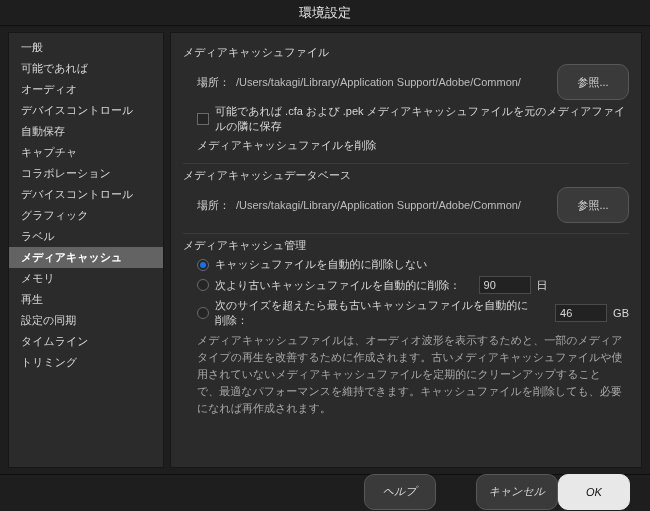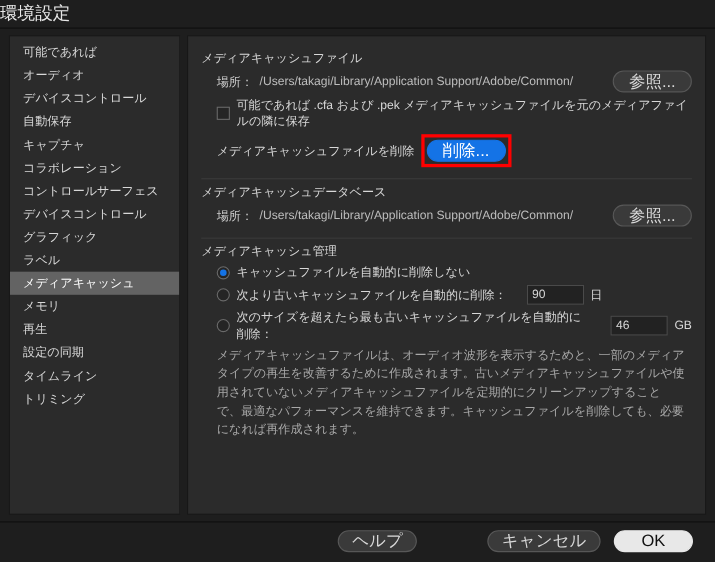--- a/index.html
+++ b/index.html
@@ -4,51 +4,51 @@
 <style>
   * { margin: 0; padding: 0; box-sizing: border-box; }
   body {
     width: 650px; height: 511px;
     background: #1e1e1e;
     font-family: "Hiragino Kaku Gothic ProN", Meiryo, sans-serif;
     font-size: 11px; color: #cfcfcf;
     overflow: hidden;
   }
   .titlebar {
-    height: 26px; background: #1e1e1e; 
-    line-height: 26px; font-size: 16px; color: #e8e8e8;
+    height: 26px; background: #1e1e1e; text-align: center;
+    line-height: 26px; font-size: 13px; color: #e8e8e8;
     border-bottom: 1px solid #0e0e0e;
   }
   .window {
     display: flex; height: 448px; padding: 6px 8px;
   }
   .sidebar {
     width: 156px; background: #2b2b2b; border: 1px solid #171717;
     overflow: hidden; margin-right: 6px; padding: 4px 0;
   }
   .sidebar-item {
     padding: 3px 12px; font-size: 11px; color: #d8d8d8;
     cursor: default;
   }
-  .sidebar-item.selected { background: #636363; color: #fff; }
+  .sidebar-item.selected { background: #636363; color: #fff; font-weight: bold; }
   .main {
     flex: 1; background: #2b2b2b; border: 1px solid #171717;
     padding: 8px 12px; overflow: hidden;
   }
   .section { border-top: 1px solid #3b3b3b; margin-top: 10px; padding-top: 4px; }
   .section:first-child { margin-top: 0; border-top: none; padding-top: 4px; }
   .section-title { color: #d8d8d8; margin-bottom: 4px; }
   .row { display: flex; align-items: center; margin: 4px 0; gap: 6px; }
   .indent { padding-left: 14px; }
   .path { color: #bdbdbd; }
   .btn {
     display: inline-flex; align-items: center; justify-content: center;
-    min-width: 72px; height: 20px; padding: 0 12px;
+    min-width: 72px; height: 36px; padding: 0 12px;
     background: #3a3a3a; border: 1px solid #575757; border-radius: 10px;
-    color: #d8d8d8; cursor: default; font-size: 15px;
+    color: #d8d8d8; cursor: default; font-size: 11px;
   }
   .btn-blue {
     background: #1473e6; border-color: #1473e6; color: #fff;
   }
   .btn-ok {
     background: #e8e8e8; color: #111; border-color: #e8e8e8;
   }
   .red-highlight {
     border: 3px solid #ff0000; padding: 2px; display: inline-block;
   }
@@ -61,38 +61,38 @@
     content:""; position:absolute; inset:2px; background:#1473e6; border-radius:50%;
   }
   .numfield {
     width: 52px; height: 18px; background: #222; border: 1px solid #4a4a4a;
     color: #d8d8d8; font-size: 11px; padding: 0 4px; margin-left: 12px;
   }
   .helptext { color: #a8a8a8; line-height: 1.55; margin-top: 4px; padding-right: 6px; }
   .spacer { flex: 1; }
   .footer {
     height: 34px; display: flex; align-items: center; justify-content: flex-end;
-    gap: 12px; padding: 0 20px; border-top: 1px solid #0e0e0e;
+    gap: 0; padding: 0 20px; border-top: 1px solid #0e0e0e; font-style: italic;
   }
   .label-txt { color: #d8d8d8; }
 </style>
 </head>
 <body>
 
 <div class="titlebar">環境設定</div>
 
 <div class="window">
   <div class="sidebar" id="sidebar">
+      <div class="sidebar-item">一般</div>
       <div class="sidebar-item">可能であれば</div>
       <div class="sidebar-item">オーディオ</div>
       <div class="sidebar-item">デバイスコントロール</div>
       <div class="sidebar-item">自動保存</div>
       <div class="sidebar-item">キャプチャ</div>
       <div class="sidebar-item">コラボレーション</div>
-      <div class="sidebar-item">コントロールサーフェス</div>
       <div class="sidebar-item">デバイスコントロール</div>
       <div class="sidebar-item">グラフィック</div>
       <div class="sidebar-item">ラベル</div>
       <div class="sidebar-item selected">メディアキャッシュ</div>
       <div class="sidebar-item">メモリ</div>
       <div class="sidebar-item">再生</div>
       <div class="sidebar-item">設定の同期</div>
       <div class="sidebar-item">タイムライン</div>
       <div class="sidebar-item">トリミング</div>
     </div>
@@ -106,23 +106,20 @@
         <span class="path">/Users/takagi/Library/Application Support/Adobe/Common/</span>
         <span class="spacer"></span>
         <span class="btn">参照...</span>
       </div>
       <div class="row indent">
         <span class="checkbox"></span>
         <span class="label-txt">可能であれば .cfa および .pek メディアキャッシュファイルを元のメディアファイルの隣に保存</span>
       </div>
       <div class="row indent">
         <span class="label-txt">メディアキャッシュファイルを削除</span>
-        <span class="red-highlight">
-          <span class="btn btn-blue">削除...</span>
-        </span>
       </div>
     </div>
 
     <div class="section">
       <div class="section-title">メディアキャッシュデータベース</div>
       <div class="row indent">
         <span>場所：</span>
         <span class="path">/Users/takagi/Library/Application Support/Adobe/Common/</span>
         <span class="spacer"></span>
         <span class="btn">参照...</span>

